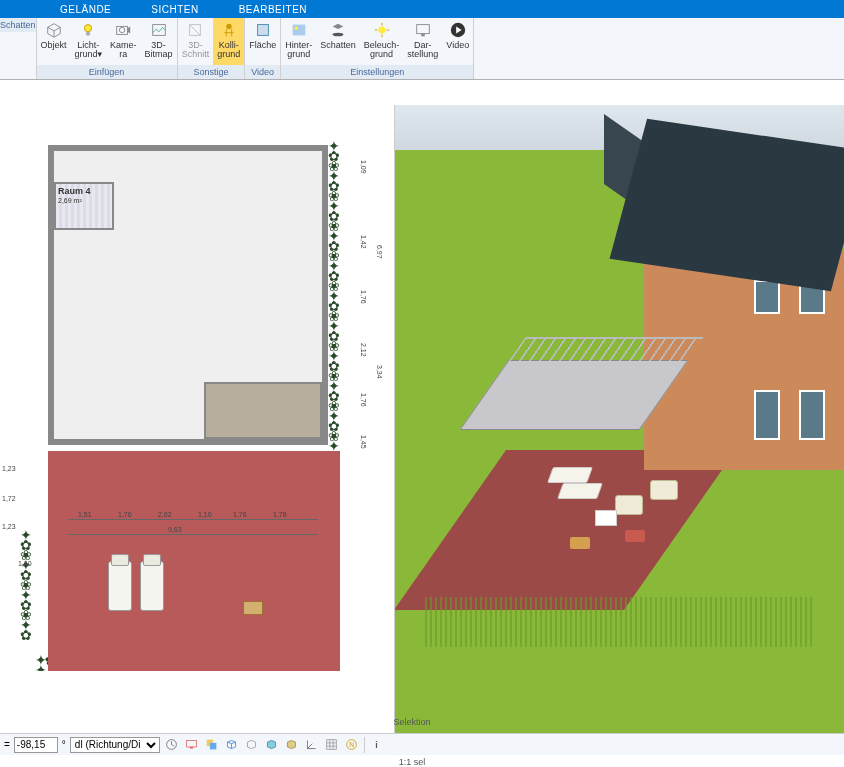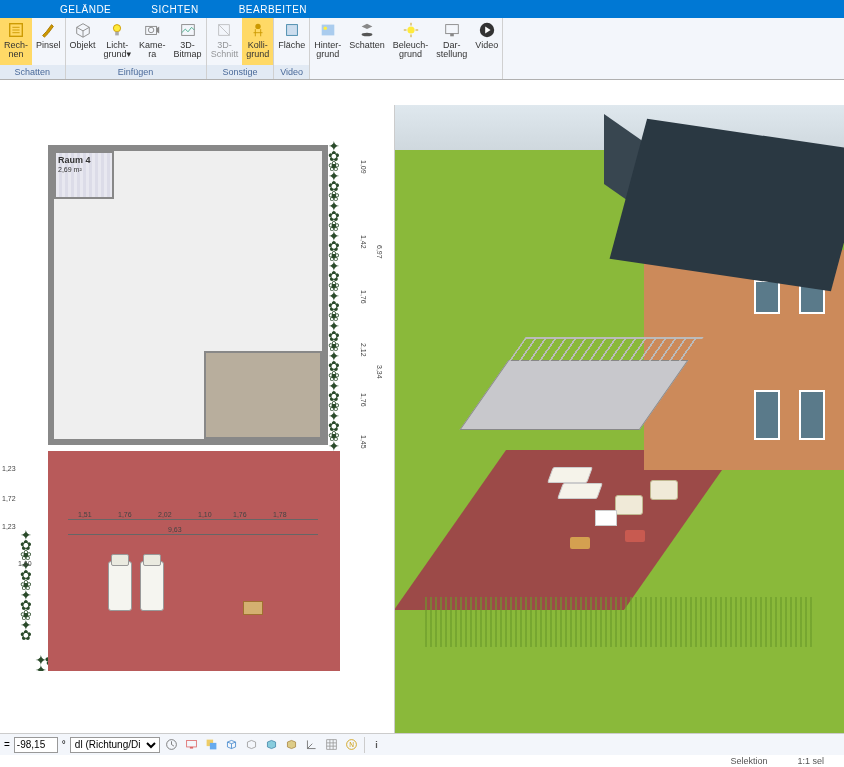--- a/index.html
+++ b/index.html
@@ -21,21 +21,21 @@
 .rgroup-label { height: 14px; background: #e2eaf4; font-size: 9px; text-align: center; color: #4a6a9a; line-height: 14px; }
 
 
 .workspace { position: absolute; top: 105px; left: 0; right: 0; bottom: 30px; display: flex; background: #fff; }
 .pane-2d { flex: 0 0 395px; position: relative; background: #fff; overflow: hidden; border-right: 1px solid #ccc; }
 .pane-3d { flex: 1; position: relative; background: #8ab93a; overflow: hidden; }
 
 
 .plan-outer { position: absolute; top: 30px; left: 30px; width: 320px; height: 530px; }
 .plan-house { position: absolute; top: 10px; left: 18px; width: 280px; height: 300px; background: #efefef; border: 6px solid #888; }
-.room { position: absolute; border: 2px solid #888; font-size: 8px; color: #333; }
+.room { position: absolute; border: 2px solid #888; font-size: 8px; color: #333; margin-top: 31px; }
 .room .rname { font-size: 9px; font-weight: bold; display: block; }
 .room .rarea { font-size: 7px; }
 .room4 { top: 0; left: 0; width: 60px; height: 48px; background: repeating-linear-gradient(90deg,#e8e8f0 0 3px,#dcdce8 3px 6px); padding: 2px; }
 .room1 { top: 0; left: 0; width: 150px; height: 130px; background: #e8dcc0; padding: 50px 2px 2px 60px; }
 .room3 { top: 0; left: 150px; right: 0; height: 200px; background:
   repeating-conic-gradient(#d8d8d8 0 25%, #f0f0f0 0 50%) 0 0/14px 14px;
   padding: 120px 2px 2px 30px; }
 .room2 { top: 130px; left: 0; width: 150px; bottom: 0; background: #b8ae9d; padding: 100px 2px 2px 60px; }
 .room-lower { top: 200px; left: 150px; right:0; bottom:0; background:#b8ae9d; }
 
@@ -71,56 +71,34 @@
 .table3d { position:absolute; width:22px; height:16px; background:#fff; border:1px solid #ccc; }
 .lounger3d { position:absolute; width:40px; height:16px; background:#f5f3ea; border:1px solid #ccc; border-radius:2px; transform: skewX(-20deg); }
 
 
 .bottom-bar { position:absolute; bottom:12px; left:0; right:0; height:22px; background:#f3f6fb; border-top:1px solid #ccc; display:flex; align-items:center; padding:0 4px; gap:4px; font-size:10px; }
 .bb-input { width:44px; height:16px; border:1px solid #999; padding:0 2px; font-size:10px; background:#fff; }
 .bb-select { height:16px; border:1px solid #999; font-size:10px; background:#fff; width:90px; }
 .bb-ico { width:16px; height:16px; border:1px solid transparent; display:flex; align-items:center; justify-content:center; cursor:pointer; }
 .bb-ico svg { width:13px; height:13px; }
 
-.status-bar { position:absolute; bottom:0; left:0; right:0; height:12px; background:#fff; display:flex; justify-content:flex-end; align-items:center; padding-right:20px; gap:30px; font-size:9px; color:#555; }
+.status-bar { position:absolute; bottom:0; left:0; right:0; height:12px; background:#fff; display:flex; justify-content:flex-end; align-items:center; padding-right:20px; gap:30px; font-size:9px; color:#555;flex-direction:column; }
 </style>
 </head>
 <body>
 
 <div class="menu-bar">
   <span>GELÄNDE</span>
   <span>SICHTEN</span>
   <span>BEARBEITEN</span>
 </div>
 
 <div class="ribbon">
 
   <div class="rgroup">
-    <div class="rbuttons">
-      <div class="rbtn selected">
-        <span class="ico">
-            <svg viewBox="0 0 20 20">
-              <rect x="3" y="3" width="14" height="14" fill="none" stroke="#c90" stroke-width="1.5"></rect>
-              <line x1="6" y1="7" x2="14" y2="7" stroke="#c90"></line>
-              <line x1="6" y1="10" x2="14" y2="10" stroke="#c90"></line>
-              <line x1="6" y1="13" x2="14" y2="13" stroke="#c90"></line>
-            </svg>
-          </span>
-        <span class="lbl" style="white-space:pre-line">Rech-
-nen</span>
-      </div>
-      <div class="rbtn">
-        <span class="ico">
-            <svg viewBox="0 0 20 20">
-              <path d="M4 16 L8 12 L14 4 L16 6 L10 14 L6 18 Z" fill="#c90" stroke="#a70"></path>
-            </svg>
-          </span>
-        <span class="lbl">Pinsel</span>
-      </div>
-    </div>
     <div class="rgroup-label">Schatten</div>
   </div>
 
   <div class="rgroup">
     <div class="rbuttons">
       <div class="rbtn">
         <span class="ico">
             <svg viewBox="0 0 20 20">
               <path d="M10 3 L17 7 L17 14 L10 18 L3 14 L3 7 Z" fill="none" stroke="#888"></path>
               <path d="M3 7 L10 11 L17 7 M10 11 L10 18" stroke="#888" fill="none"></path>
@@ -251,20 +229,21 @@
       <div class="rbtn">
         <span class="ico">
             <svg viewBox="0 0 20 20">
               <circle cx="10" cy="10" r="8" fill="#333"></circle>
               <path d="M8 6 L14 10 L8 14 Z" fill="#fff"></path>
             </svg>
           </span>
         <span class="lbl">Video</span>
       </div>
     </div>
+    <div class="rgroup-label">Einstellungen</div>
   </div>
 </div>
 
 <div class="workspace">
 
   <div class="pane-2d">
     <div class="tree-border" style="top:36px; left:328px; width:18px; height:520px;">✦✿❀✦✿❀✦✿❀✦✿❀✦✿❀✦✿❀✦✿❀✦✿❀✦✿❀✦✿❀✦✿❀✦✿❀✦✿</div>
     <div class="tree-border" style="top:425px; left:20px; width:18px; height:140px;">✦✿❀✦✿❀✦✿❀✦✿</div>
     <div class="tree-border" style="top:550px; left:35px; width:300px; height:16px;">✦✿❀✦✿✦✿❀✦✿✦✿❀✦✿✦✿❀✦✿✦✿❀✦✿✦✿❀✦✿✦</div>
 

